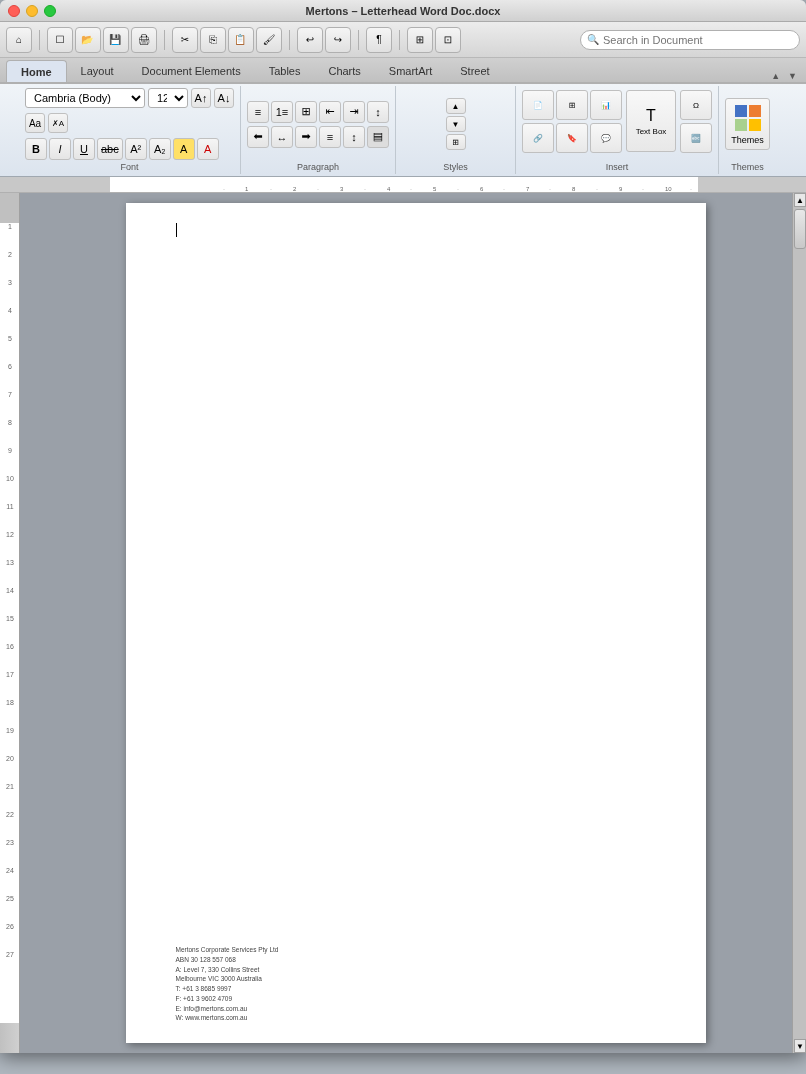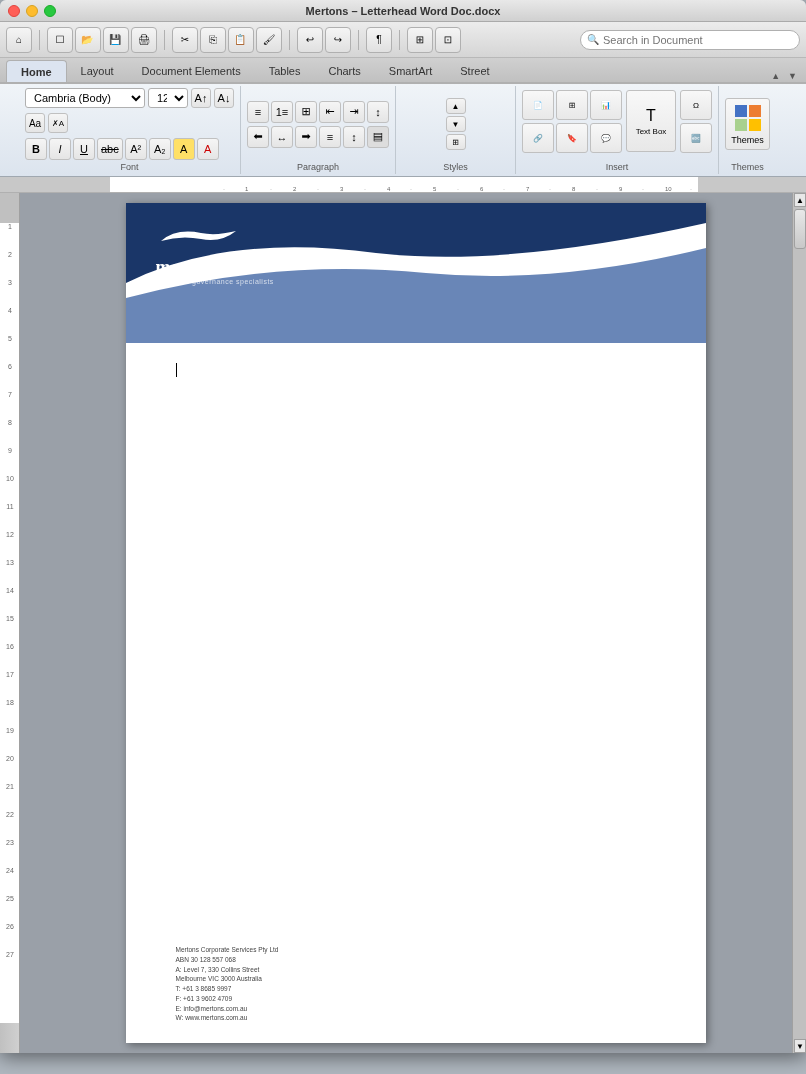--- a/index.html
+++ b/index.html
@@ -700,39 +700,20 @@
     </div>
 
     <div style="position:absolute; right:0; top:0; bottom:0; width:14px; background:#c0c0c0; border-left:1px solid #a0a0a0; z-index:5;">
       <div style="width:12px; height:14px; background:#e8e8e8; border:1px solid #a0a0a0; margin:0 1px; cursor:pointer; display:flex; align-items:center; justify-content:center; font-size:8px;">▲</div>
       <div style="width:12px; height:40px; background:linear-gradient(to bottom, #e8e8e8, #c8c8c8); border:1px solid #a0a0a0; border-radius:3px; margin:2px 1px; cursor:pointer;"></div>
       <div style="position:absolute; bottom:0; width:12px; height:14px; background:#e8e8e8; border:1px solid #a0a0a0; margin:0 1px; cursor:pointer; display:flex; align-items:center; justify-content:center; font-size:8px;">▼</div>
     </div>
 
     <div class="page">
 
-      <div class="page-header">
-
-        <svg width="580" height="140" viewBox="0 0 580 140" style="position:absolute; top:0; left:0;">
-
-          <rect x="0" y="0" width="580" height="140" fill="#1a3668"></rect>
-
-          <path d="M 0 140 L 0 80 Q 100 30 250 50 Q 380 65 580 20 L 580 140 Z" fill="white"></path>
-
-          <path d="M 0 140 L 0 95 Q 150 55 300 70 Q 430 82 580 45 L 580 140 Z" fill="#2a5298" opacity="0.7"></path>
-        </svg>
-        <div class="logo-area">
-          
-          <svg width="90" height="28" viewBox="0 0 90 28">
-            <path d="M 5 18 Q 20 5 45 10 Q 60 13 80 8 Q 65 20 45 16 Q 25 12 5 18 Z" fill="white"></path>
-          </svg>
-          <div class="logo-text">mertons</div>
-          <div class="logo-tagline">corporate governance specialists</div>
-        </div>
-      </div>
 
       <div class="page-content">
         <span class="text-cursor"></span>
       </div>
 
       <div class="page-footer" style="position:absolute; bottom:20px; left:0; right:0; padding: 0 50px;">
         <div class="footer-company">
           <div>Mertons Corporate Services Pty Ltd</div>
           <div>ABN 30 128 557 068</div>
           <div>A:  Level 7, 330 Collins Street</div>

